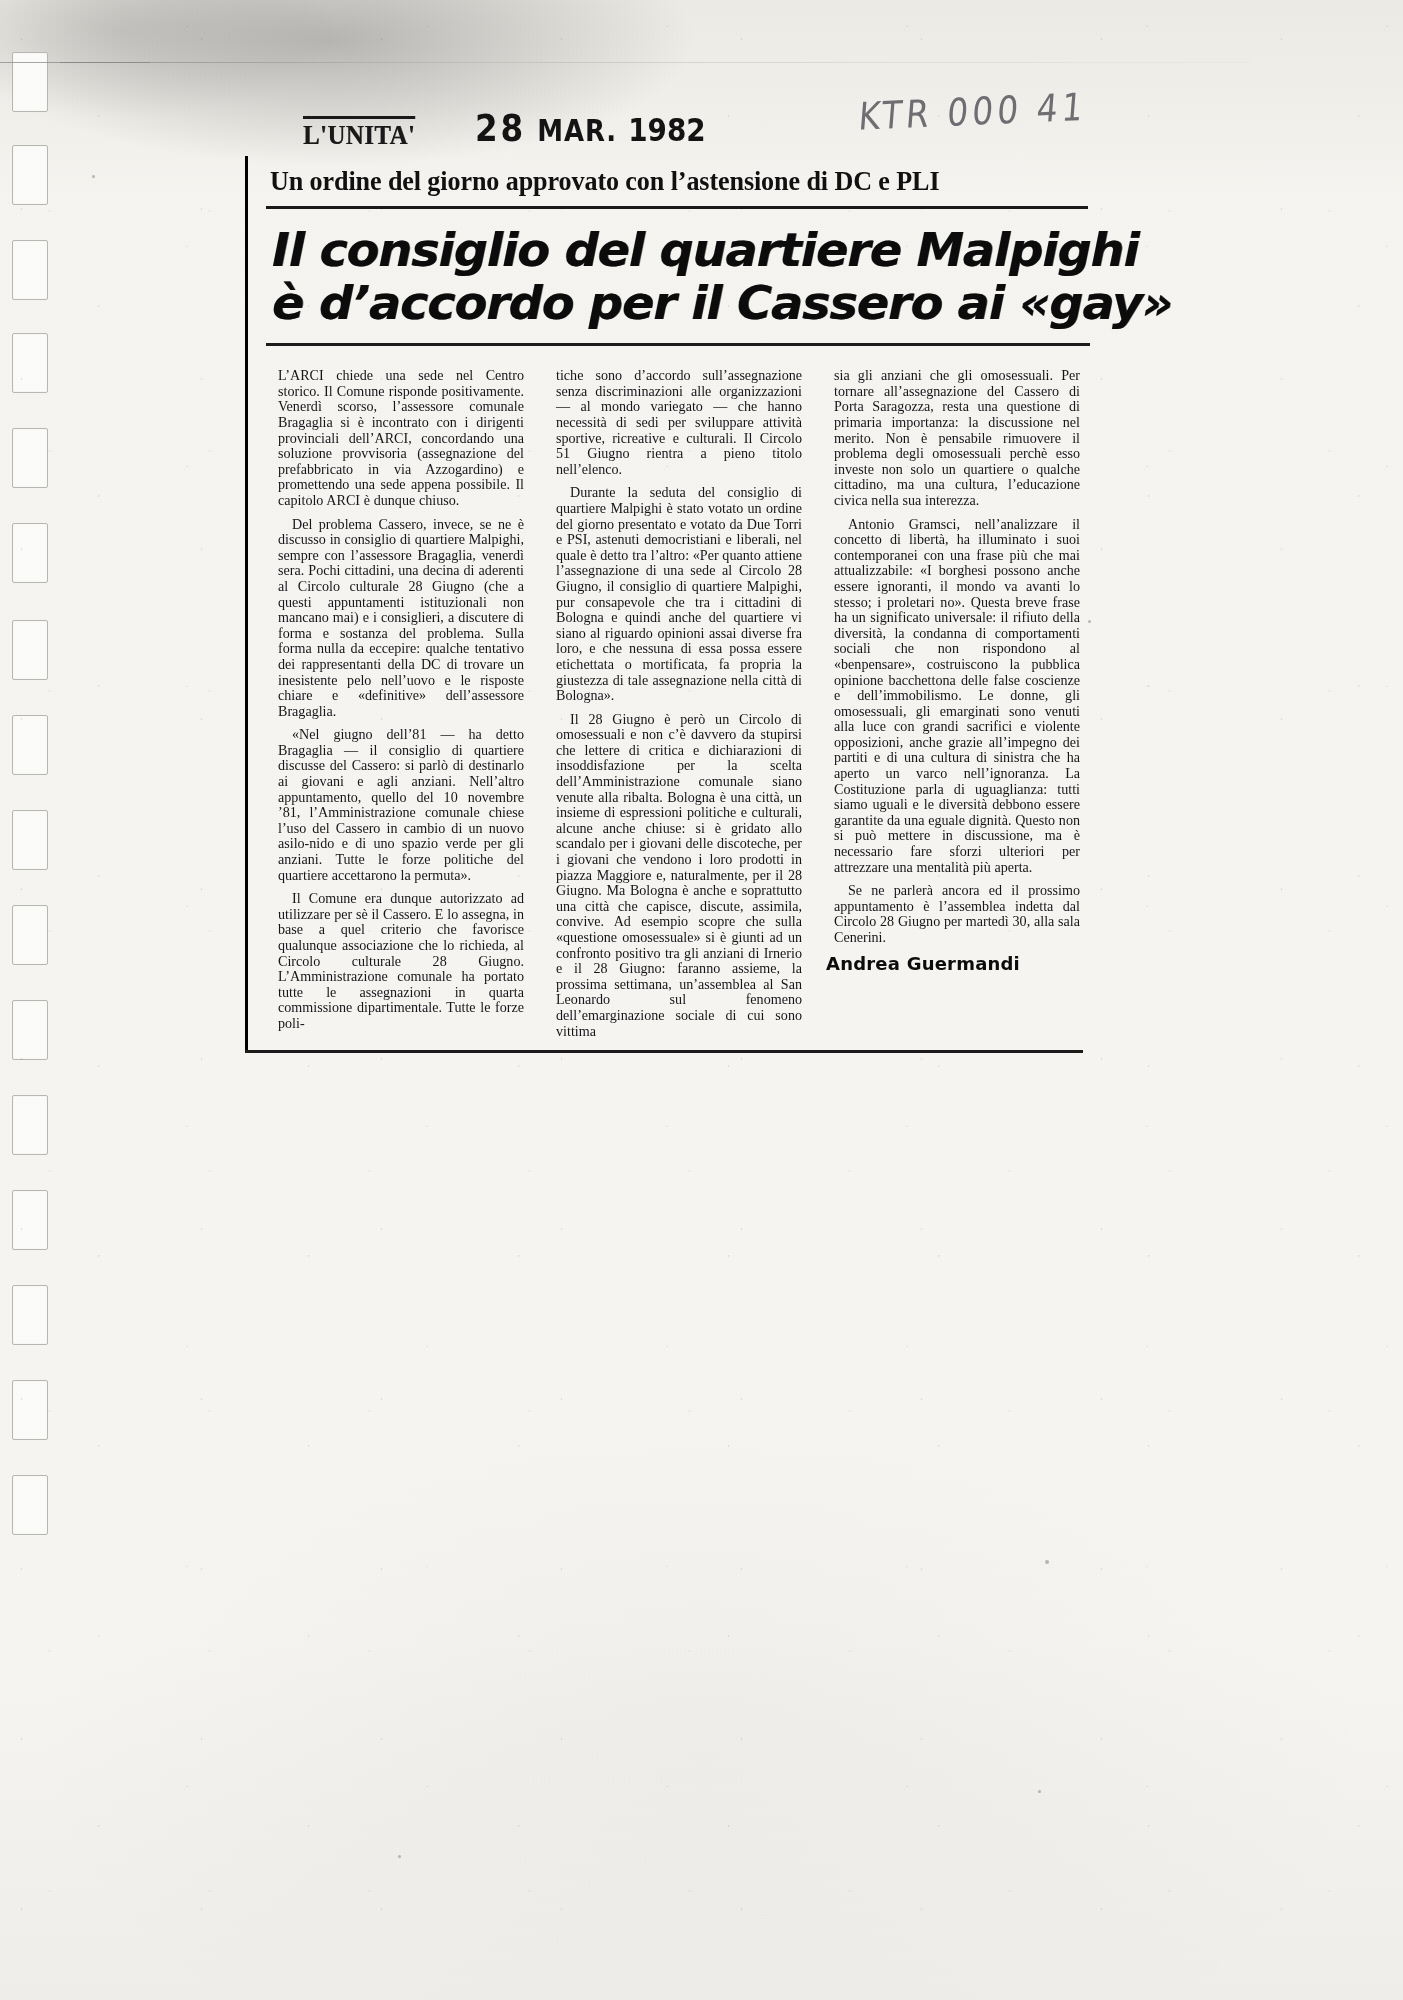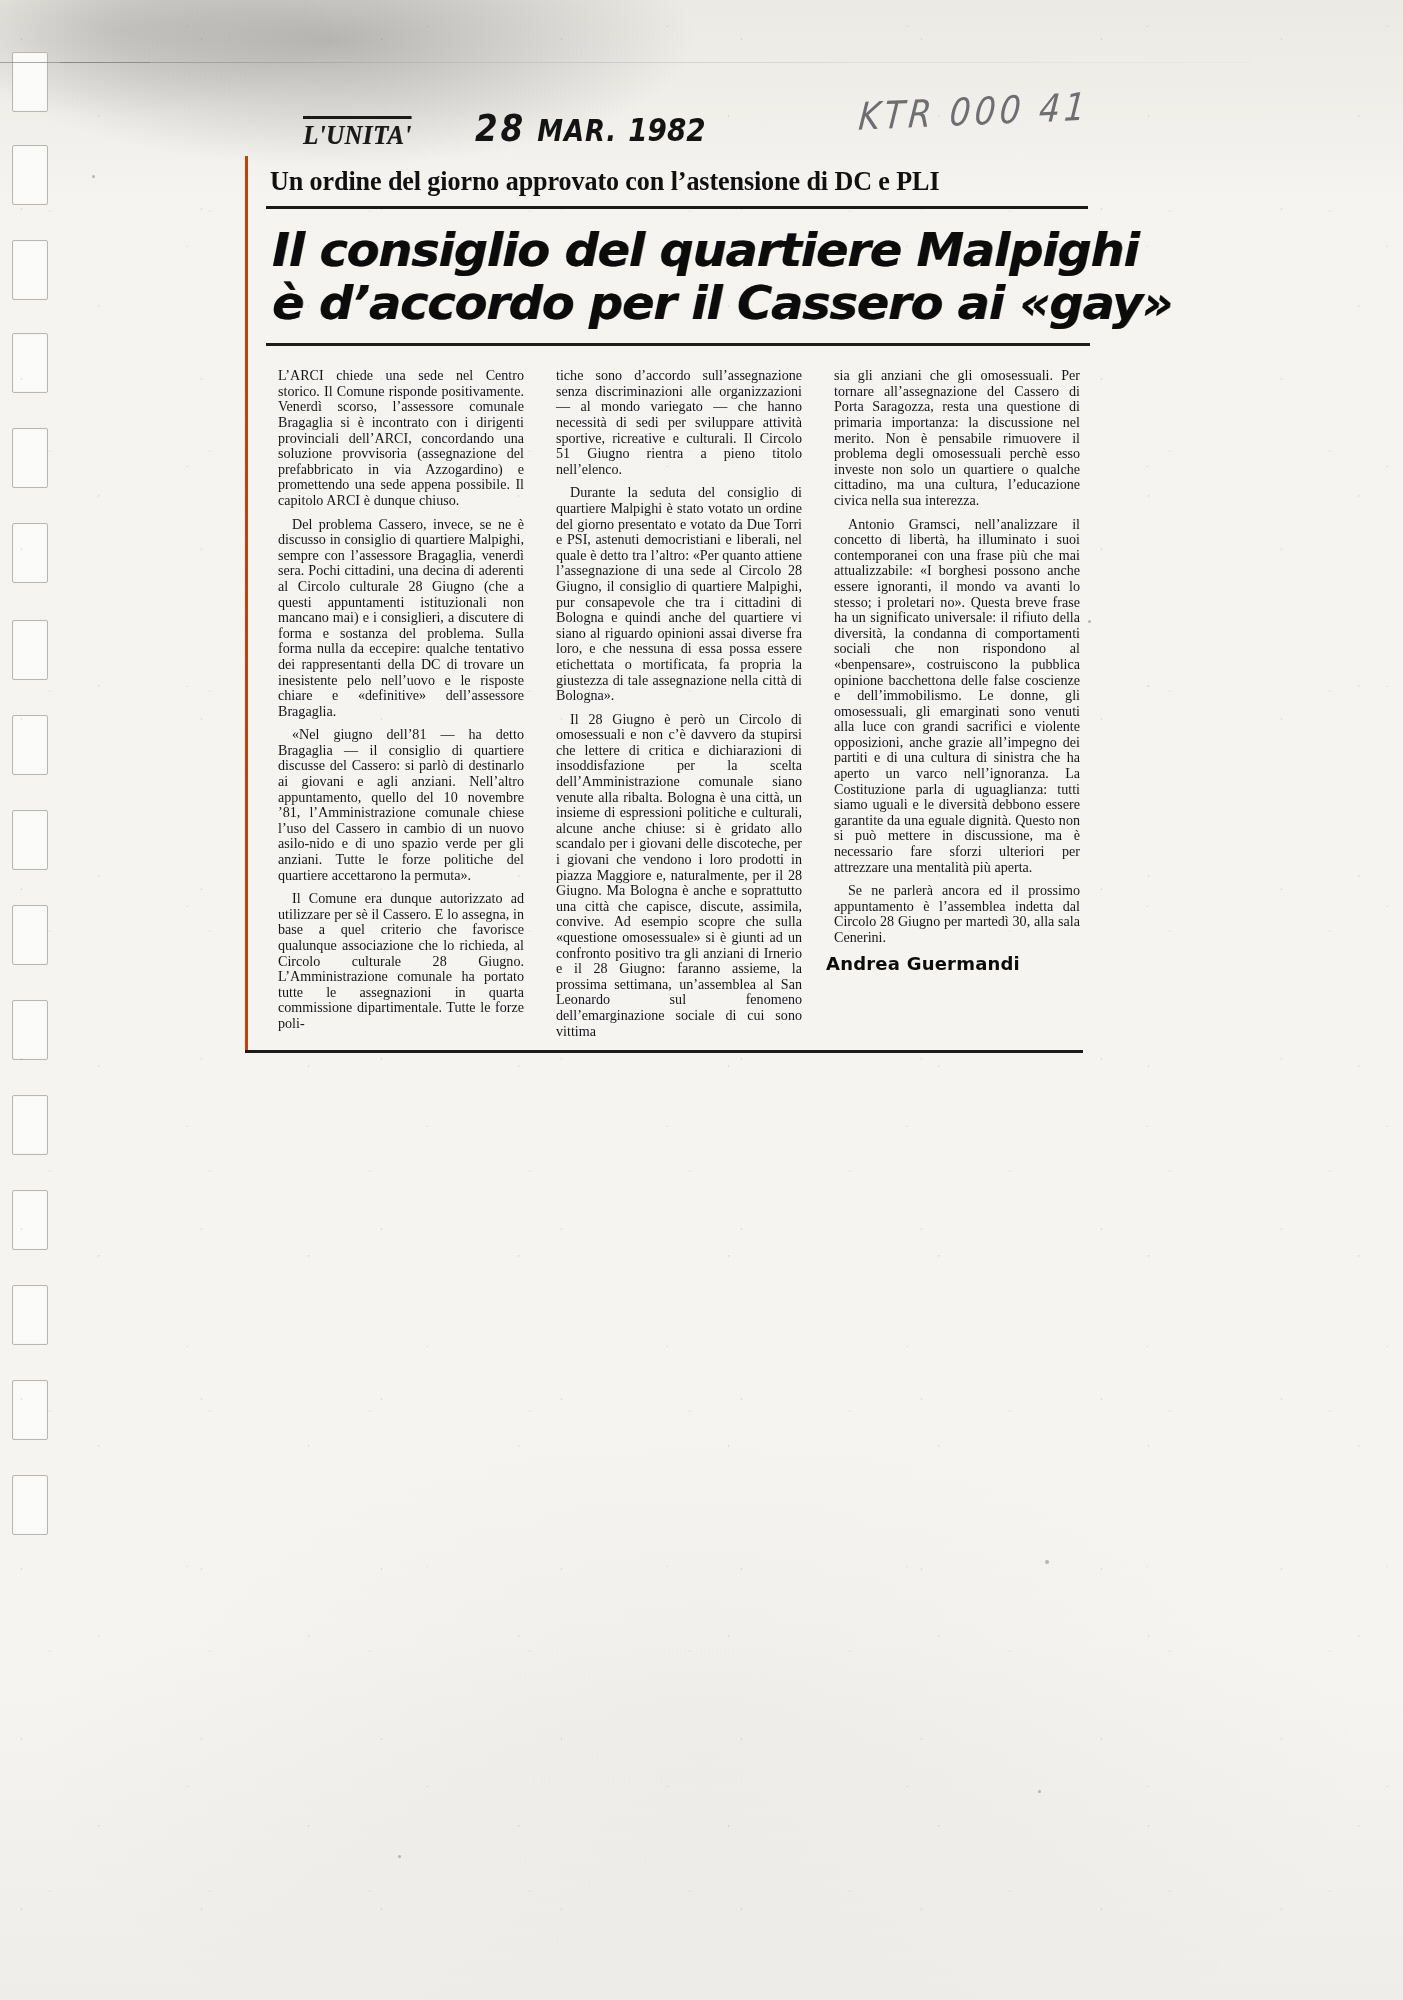--- a/index.html
+++ b/index.html
@@ -47,21 +47,21 @@
     background:linear-gradient(90deg,#7e7c78 0%,#b9b7b3 35%,#d8d6d2 70%,#e7e5e1 100%);
     opacity:.65;
   }
 
   
   .clip{
     position:absolute;left:245px;top:100px;width:845px;
   }
 
   .masthead-row{
-    position:relative;height:52px;font-style:italic;
+    position:relative;height:52px;
   }
   .masthead{
     position:absolute;left:58px;top:16px;
     font-family:"Liberation Serif", serif;
     font-weight:700;font-size:27px;letter-spacing:.5px;
     color:#1a1a1a;
     border-top:3px solid #1a1a1a;
     padding-top:1px;
     transform:scaleX(.92);
     transform-origin:left center;
@@ -87,21 +87,21 @@
     transform:rotate(-2.5deg) skewX(-7deg) scaleY(1.15);
     transform-origin:left bottom;
     opacity:.88;
     white-space:nowrap;
   }
 
   
   .article{
     position:relative;
     margin-top:4px;
-    border-left:3px solid #c2410c;
+    border-left:3px solid #000000;
     padding-left:18px;
     padding-bottom:6px;
   }
   .article::after{
     content:"";position:absolute;left:-3px;bottom:0;width:838px;height:3px;background:#1c1c1c;
   }
 
   .kicker{
     font-family:"Liberation Serif", serif;
     font-weight:700;

